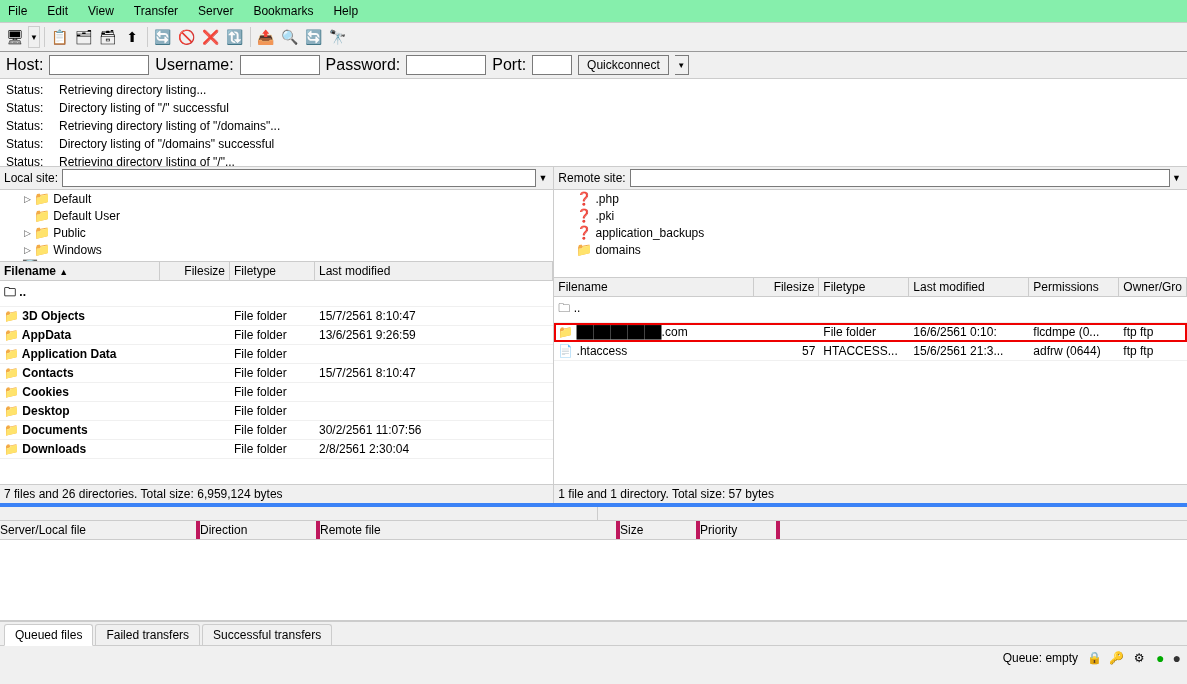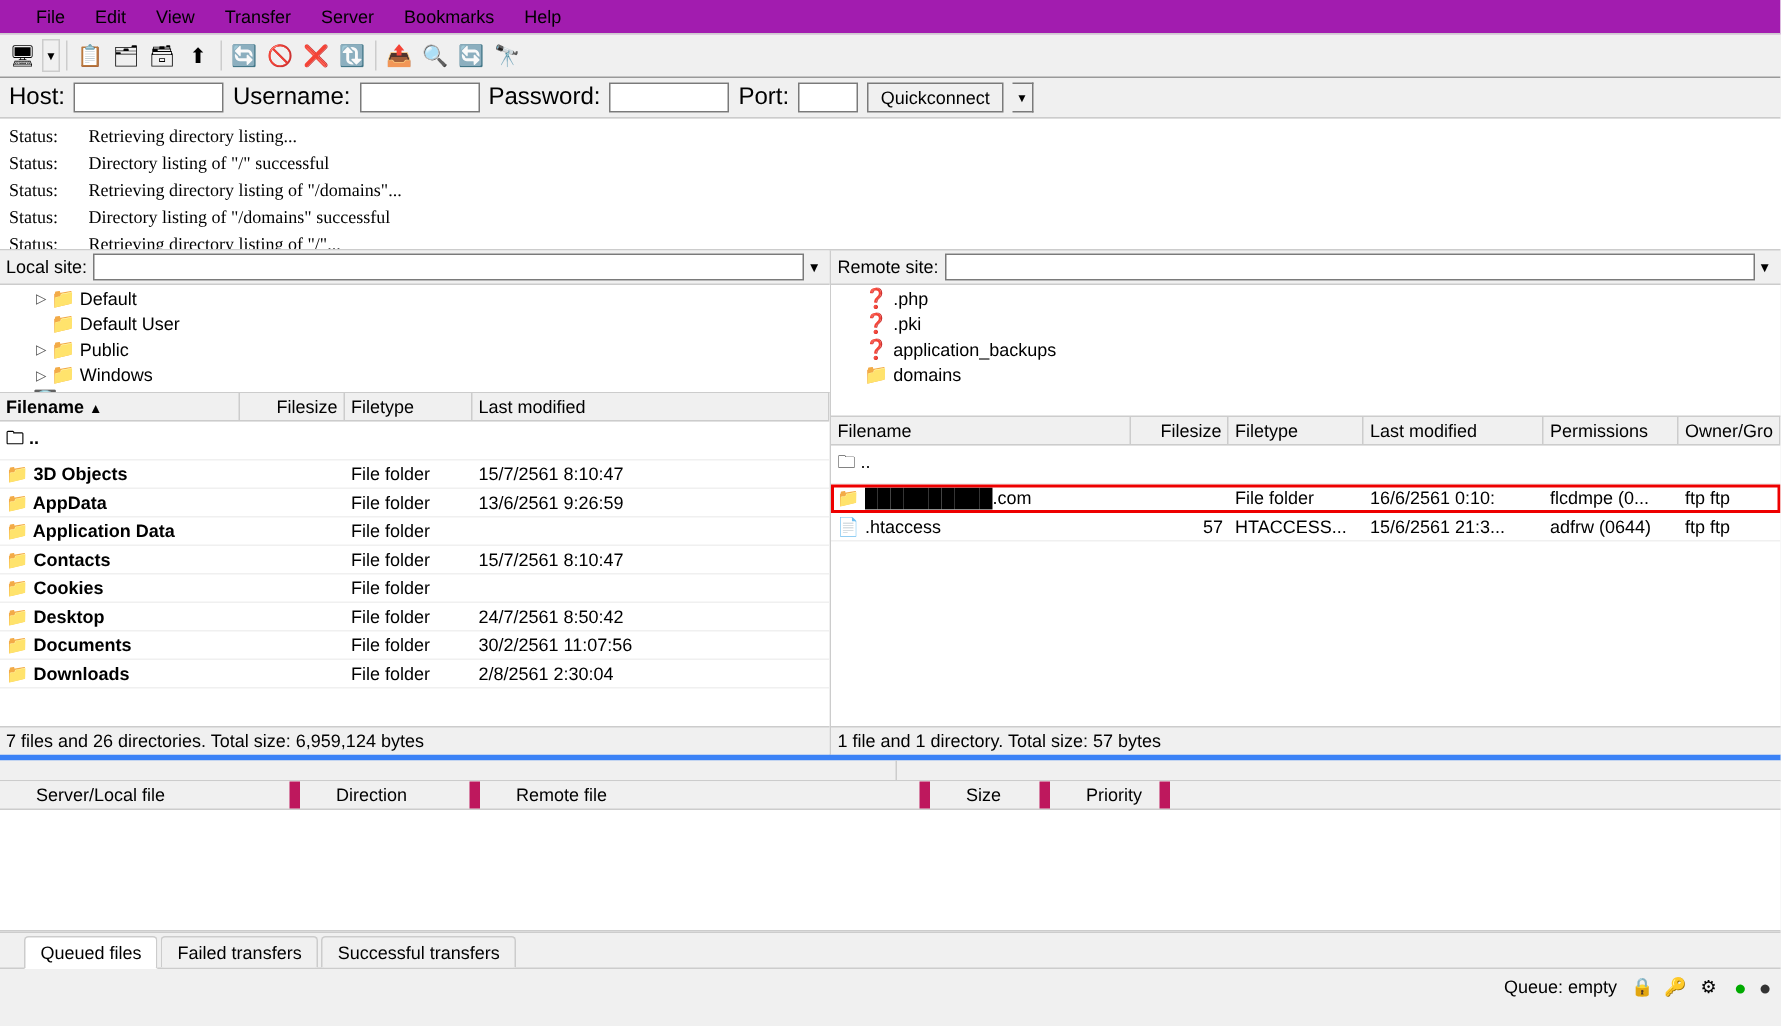--- a/index.html
+++ b/index.html
@@ -1,40 +1,40 @@
 <!DOCTYPE html>
 <html><head>
   <meta charset="utf-8">
   <style>
     * { box-sizing: border-box; margin: 0; padding: 0; }
     body { font-family: 'Segoe UI', Tahoma, sans-serif; font-size: 12px; background: #f0f0f0; color: #000; overflow: hidden; width: 1187px; height: 684px; }
     
     
-    .menubar { background: #a21caf; padding: 2px 20px; display: flex; gap: 12px; border-bottom: 1px solid #ccc; }
+    .menubar { background: #86efac; padding: 2px 4px; display: flex; gap: 12px; border-bottom: 1px solid #ccc; }
     .menubar span { cursor: pointer; padding: 2px 4px; font-size: 12px; }
     
     
     .toolbar { background: #f0f0f0; padding: 3px 4px; display: flex; align-items: center; gap: 2px; border-bottom: 1px solid #ccc; }
     .toolbar-btn { width: 22px; height: 22px; background: #f0f0f0; border: 1px solid transparent; cursor: pointer; display: flex; align-items: center; justify-content: center; font-size: 14px; }
     .toolbar-sep { width: 1px; height: 20px; background: #ccc; margin: 0 2px; }
     .toolbar-dropdown { width: 12px; height: 22px; background: #f0f0f0; border: 1px solid #ccc; cursor: pointer; display: flex; align-items: center; justify-content: center; font-size: 8px; }
     
     
     .connbar { background: #f0f0f0; padding: 3px 6px; display: flex; align-items: center; gap: 6px; border-bottom: 1px solid #ccc; }
     .connbar label { font-size: 16px; }
     .connbar input { height: 20px; border: 1px solid #7a7a7a; font-size: 12px; padding: 0 3px; }
     .connbar .host-input { width: 100px; }
     .connbar .user-input { width: 80px; }
     .connbar .pass-input { width: 80px; }
     .connbar .port-input { width: 40px; }
     .quickconnect-btn { height: 20px; padding: 0 8px; background: #f0f0f0; border: 1px solid #7a7a7a; cursor: pointer; font-size: 12px; }
     .quickconnect-drop { height: 20px; width: 14px; background: #f0f0f0; border: 1px solid #7a7a7a; border-left: none; cursor: pointer; display: flex; align-items: center; justify-content: center; font-size: 8px; }
     
     
-    .status-area { background: #fff; border-bottom: 1px solid #ccc; padding: 2px 6px; height: 88px; overflow-y: scroll; font-size: 12px; font-family: Liberation Serif, serif; }
+    .status-area { background: #fff; border-bottom: 1px solid #ccc; padding: 2px 6px; height: 88px; overflow-y: scroll; font-size: 12px; }
     .status-line { display: flex; gap: 8px; line-height: 1.5; }
     .status-label { color: #000; min-width: 45px; }
     .status-text { color: #000; }
     
     
     .main-panels { display: flex; height: 340px; border-bottom: 4px solid #3b82f6; }
     
     
     .local-panel { width: 598px; border-right: 1px solid #ccc; display: flex; flex-direction: column; }
     .panel-header { background: #f0f0f0; padding: 2px 4px; display: flex; align-items: center; border-bottom: 1px solid #ccc; }
@@ -55,25 +55,25 @@
     .remote-panel { flex: 1; display: flex; flex-direction: column; }
     .remote-tree { height: 88px; overflow-y: auto; overflow-x: hidden; background: #fff; border-bottom: 1px solid #ccc; }
     .remote-file-list { flex: 1; overflow-y: auto; overflow-x: hidden; background: #fff; }
     
     
     .panel-statusbar { background: #f0f0f0; border-top: 1px solid #ccc; padding: 2px 4px; font-size: 12px; }
     
     
     .queue-area { height: 100px; background: #fff; border-bottom: 1px solid #ccc; display: flex; flex-direction: column; }
     .queue-header { display: flex; background: #f0f0f0; border-bottom: 1px solid #ccc; }
-    .queue-col-hdr { padding: 2px 24px; border-right: 7px solid #be185d; font-size: 12px; }
+    .queue-col-hdr { padding: 2px 0; border-right: 4px solid #be185d; font-size: 12px; }
     .queue-content { flex: 1; }
     
     
-    .tabs-area { background: #f0f0f0; display: flex; align-items: flex-end; padding: 0 16px; border-top: 1px solid #ccc; height: 24px; }
+    .tabs-area { background: #f0f0f0; display: flex; align-items: flex-end; padding: 0 4px; border-top: 1px solid #ccc; height: 24px; }
     .tab { padding: 3px 10px; border: 1px solid #ccc; border-bottom: none; background: #f0f0f0; cursor: pointer; font-size: 12px; margin-right: 2px; border-radius: 3px 3px 0 0; }
     .tab.active { background: #fff; border-bottom: 1px solid #fff; margin-bottom: -1px; }
     
     
     .bottom-status { background: #f0f0f0; border-top: 1px solid #ccc; padding: 2px 6px; display: flex; align-items: center; justify-content: flex-end; gap: 8px; height: 24px; font-size: 12px; }
     .status-icons { display: flex; gap: 4px; align-items: center; }
     .status-icon-btn { width: 18px; height: 18px; display: flex; align-items: center; justify-content: center; font-size: 12px; cursor: pointer; }
     
     
     ::-webkit-scrollbar { width: 14px; height: 14px; }
@@ -242,21 +242,20 @@
           <div class="file-row">
     <div class="col col-name-local"><span>📁</span> Cookies</div>
     <div class="col col-size-local"></div>
     <div class="col col-type-local">File folder</div>
     <div class="col col-modified-local"></div>
   </div>
           <div class="file-row">
     <div class="col col-name-local"><span>📁</span> Desktop</div>
     <div class="col col-size-local"></div>
     <div class="col col-type-local">File folder</div>
-    <div class="col col-modified-local">24/7/2561 8:50:42</div>
   </div>
           <div class="file-row">
     <div class="col col-name-local"><span>📁</span> Documents</div>
     <div class="col col-size-local"></div>
     <div class="col col-type-local">File folder</div>
     <div class="col col-modified-local">30/2/2561 11:07:56</div>
   </div>
           <div class="file-row">
     <div class="col col-name-local"><span>📁</span> Downloads</div>
     <div class="col col-size-local"></div>

